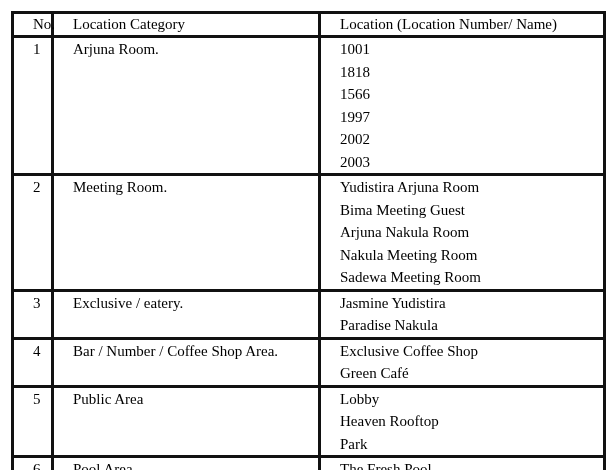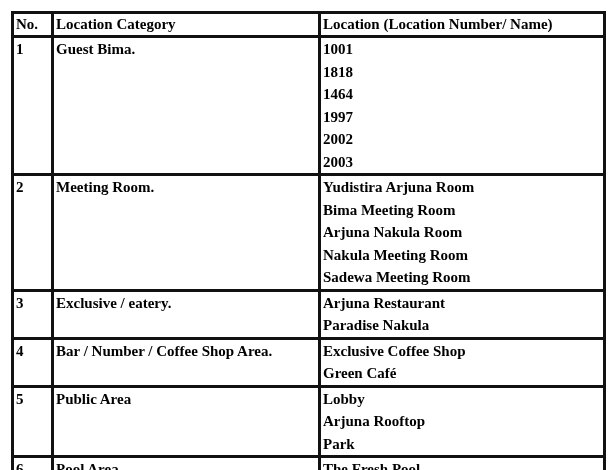--- a/index.html
+++ b/index.html
@@ -18,24 +18,24 @@
     table {
       border-collapse: collapse;
       font-family: "Liberation Serif", "DejaVu Serif", serif;
       font-size: 15px;
       color: #000;
       width: 592px;
       table-layout: fixed;
     }
     td, th {
       border: 3px solid #111;
-      padding: 0 0 0 2px;
+      padding: 0 0 0 19px;
       vertical-align: top;
       text-align: left;
-      font-weight: bold;
+      font-weight: normal;
       line-height: 22px;
     }
     th {
       line-height: 21px;
     }
     col.c-no { width: 40px; }
     col.c-cat { width: 267px; }
     col.c-loc { width: 285px; }
     .loc-line {
       display: block;
@@ -58,67 +58,67 @@
       <tr>
         <th>No.</th>
         <th>Location Category</th>
         <th>Location (Location Number/ Name)</th>
       </tr>
     </thead>
     <tbody>
 
       <tr>
         <td>1</td>
-        <td>Guest Bima.</td>
+        <td>Arjuna Room.</td>
         <td>
           <span class="loc-line">1001</span>
           <span class="loc-line">1818</span>
-          <span class="loc-line">1464</span>
+          <span class="loc-line">1566</span>
           <span class="loc-line">1997</span>
           <span class="loc-line">2002</span>
           <span class="loc-line">2003</span>
         </td>
       </tr>
 
       <tr>
         <td>2</td>
         <td>Meeting Room.</td>
         <td>
           <span class="loc-line">Yudistira Arjuna Room</span>
-          <span class="loc-line">Bima Meeting Room</span>
+          <span class="loc-line">Bima Meeting Guest</span>
           <span class="loc-line">Arjuna Nakula Room</span>
           <span class="loc-line">Nakula Meeting Room</span>
           <span class="loc-line">Sadewa Meeting Room</span>
         </td>
       </tr>
 
       <tr>
         <td>3</td>
         <td>Exclusive / eatery.</td>
         <td>
-          <span class="loc-line">Arjuna Restaurant</span>
+          <span class="loc-line">Jasmine Yudistira</span>
           <span class="loc-line">Paradise Nakula</span>
         </td>
       </tr>
 
       <tr>
         <td>4</td>
         <td>Bar / Number / Coffee Shop Area.</td>
         <td>
           <span class="loc-line">Exclusive Coffee Shop</span>
           <span class="loc-line">Green Café</span>
         </td>
       </tr>
 
       <tr>
         <td>5</td>
         <td>Public Area</td>
         <td>
           <span class="loc-line">Lobby</span>
-          <span class="loc-line">Arjuna Rooftop</span>
+          <span class="loc-line">Heaven Rooftop</span>
           <span class="loc-line">Park</span>
         </td>
       </tr>
 
       <tr>
         <td>6</td>
         <td>Pool Area</td>
         <td>
           <span class="loc-line">The Fresh Pool</span>
         </td>

